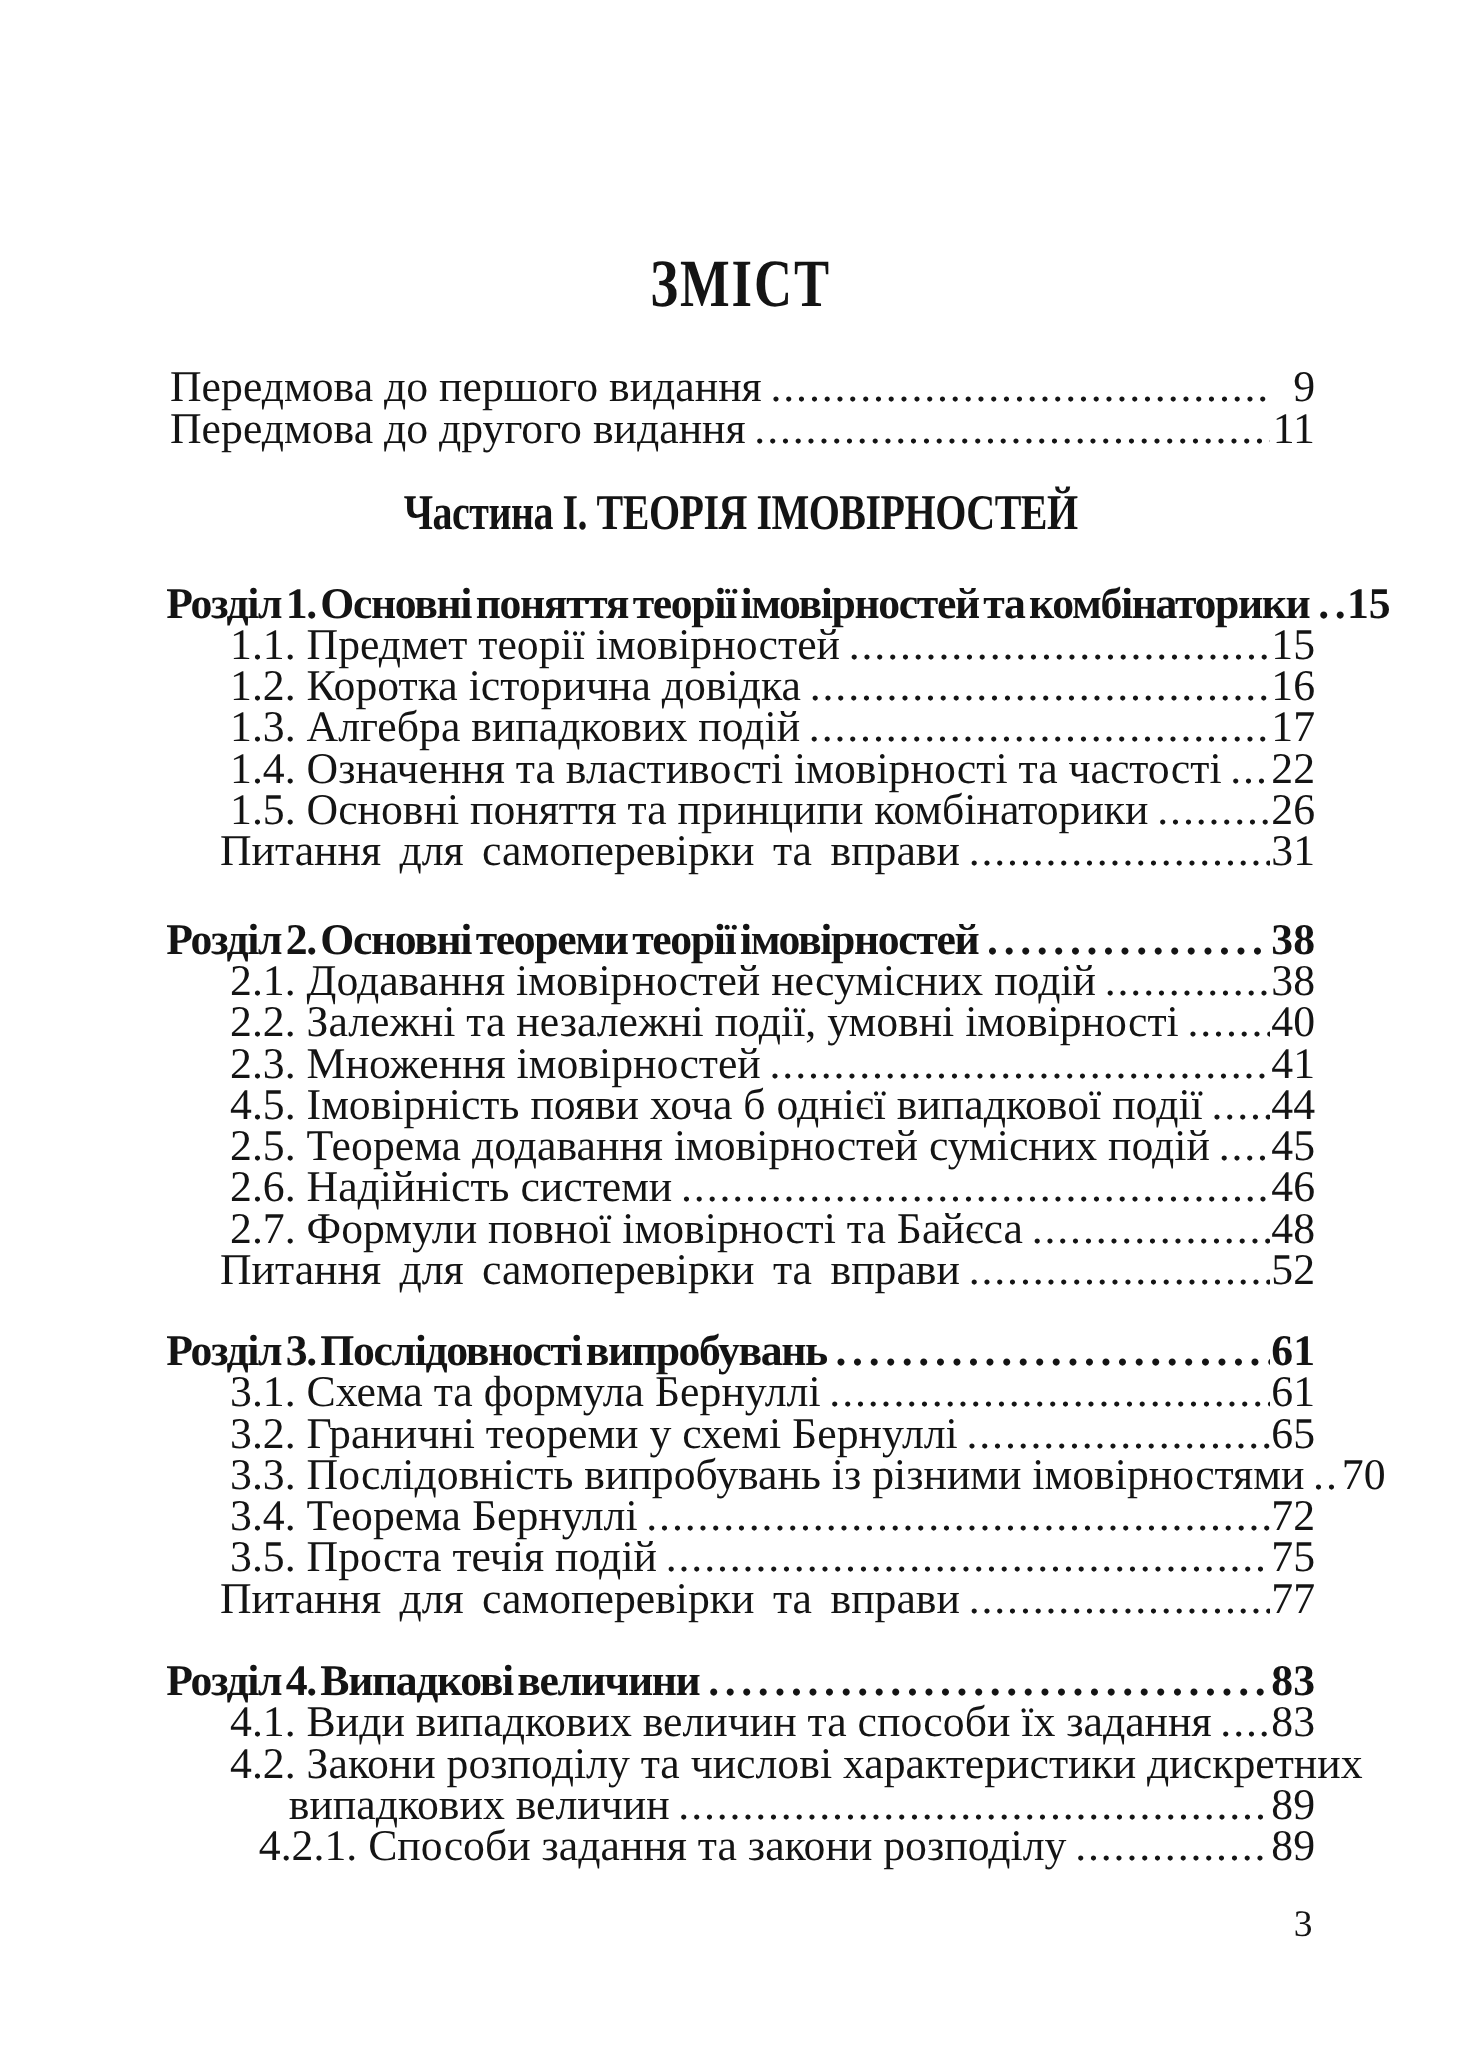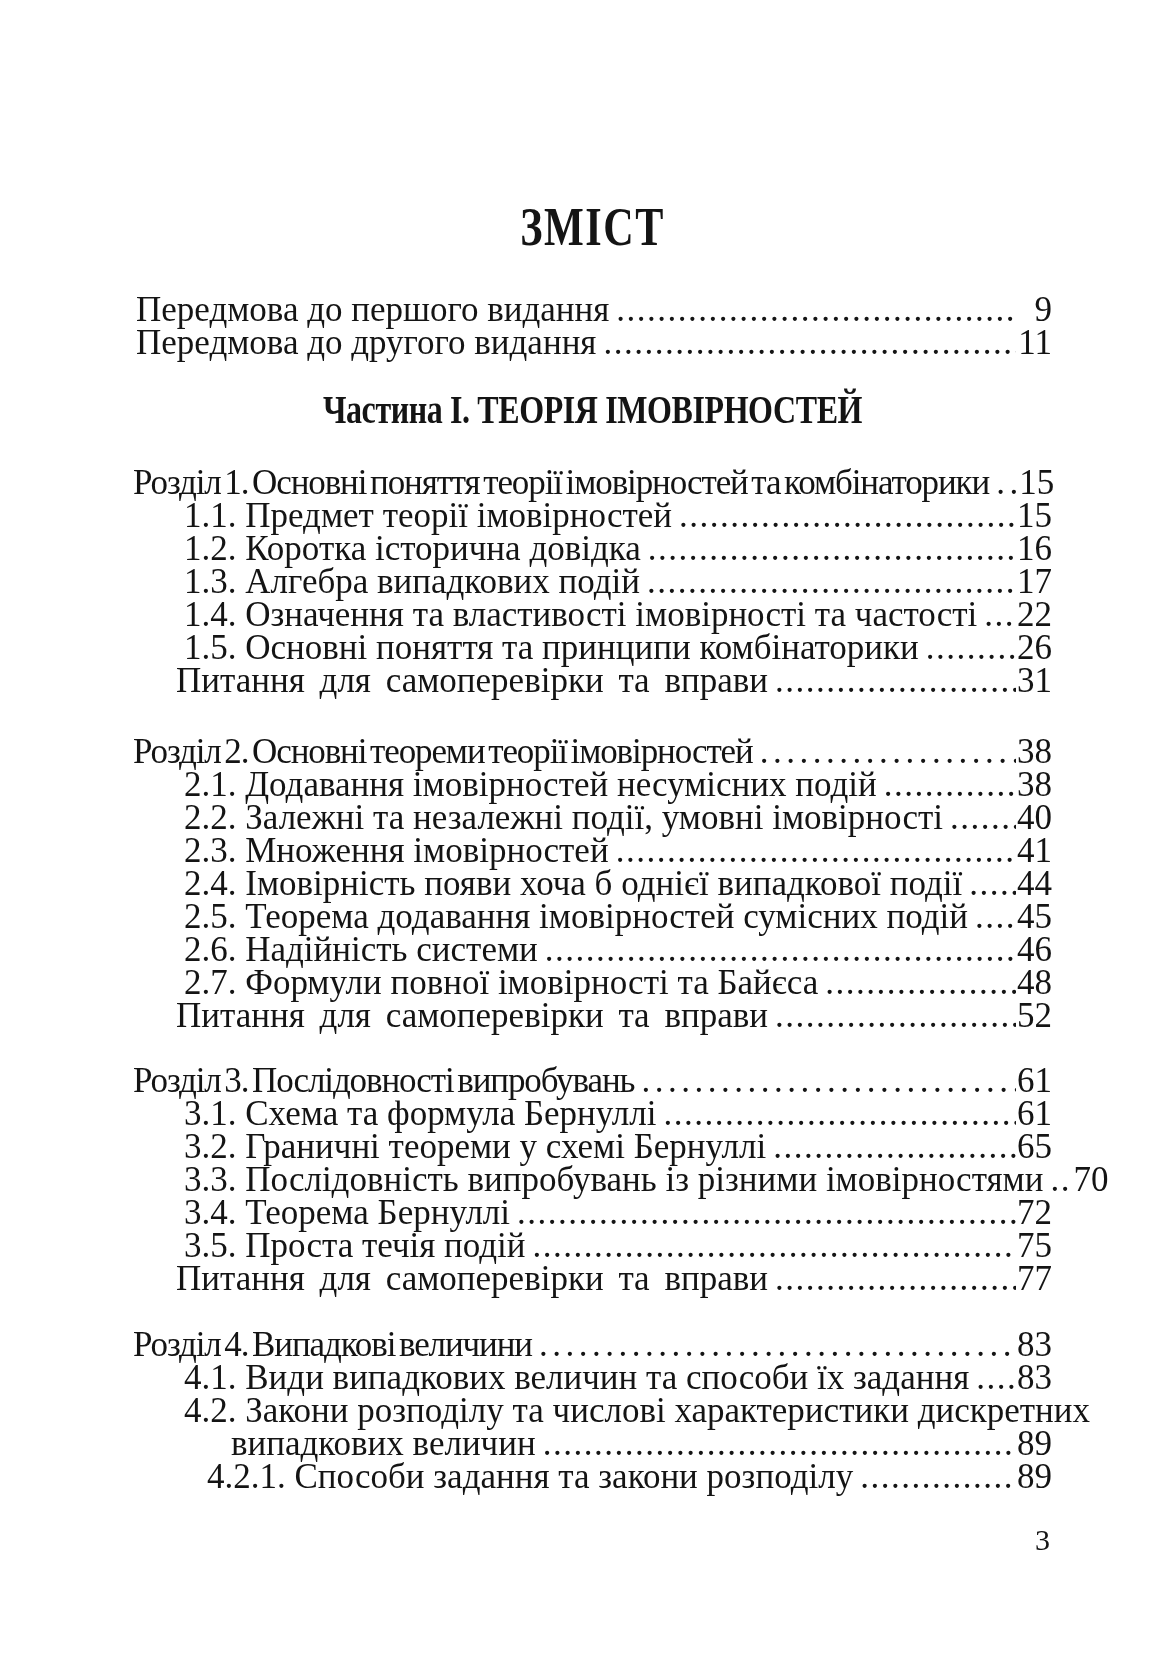--- a/index.html
+++ b/index.html
@@ -72,21 +72,21 @@
   }
   
   .lv-top          { padding-left: 3px; }
   .lv-section      { padding-left: 51px; }
   .lv-wrap         { padding-left: 51px; }
   .lv-questions    { padding-left: 43px; }
   .lv-questions .label { word-spacing: 6px; }
   .lv-subsection   { padding-left: 74px; }
   .lv-continuation { padding-left: 98px; }
   
-  .lv-chapter { font-weight: 400; }
+  .lv-chapter { font-weight: 700; }
   .lv-chapter .label {
     letter-spacing: -1.1px;
     word-spacing: -4px;
   }
   .lv-chapter .leader {
     letter-spacing: 4.5px;
   }
   .chapter { margin-top: 33px; }
   #chapters .chapter:nth-of-type(1) { margin-top: 34px; }
   #chapters .chapter:nth-of-type(2) { margin-top: 38px; }
@@ -174,21 +174,21 @@
           <span class="label">2.2. Залежні та незалежні події, умовні імовірності</span>
           <span class="leader">........................................................................................................................................................................................................</span>
           <span class="pagenum">40</span>
         </div>
         <div class="row lv-section">
           <span class="label">2.3. Множення імовірностей</span>
           <span class="leader">........................................................................................................................................................................................................</span>
           <span class="pagenum">41</span>
         </div>
         <div class="row lv-section">
-          <span class="label">2.4. Імовірність появи хоча б однієї випадкової події</span>
+          <span class="label">4.5. Імовірність появи хоча б однієї випадкової події</span>
           <span class="leader">........................................................................................................................................................................................................</span>
           <span class="pagenum">44</span>
         </div>
         <div class="row lv-section">
           <span class="label">2.5. Теорема додавання імовірностей сумісних подій</span>
           <span class="leader">........................................................................................................................................................................................................</span>
           <span class="pagenum">45</span>
         </div>
         <div class="row lv-section">
           <span class="label">2.6. Надійність системи</span>

